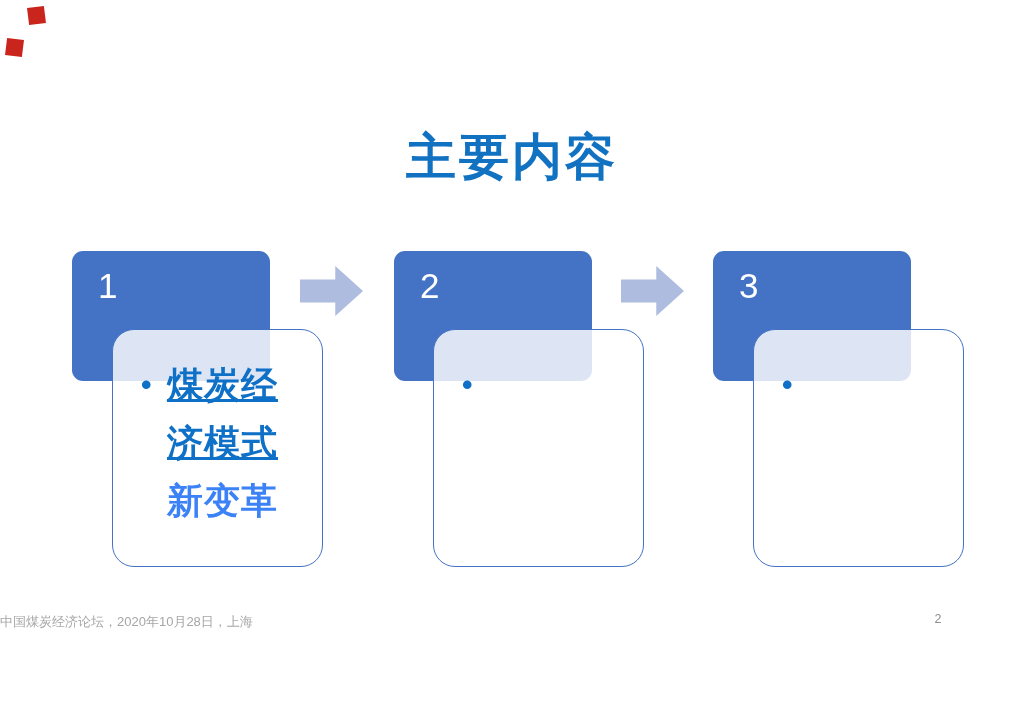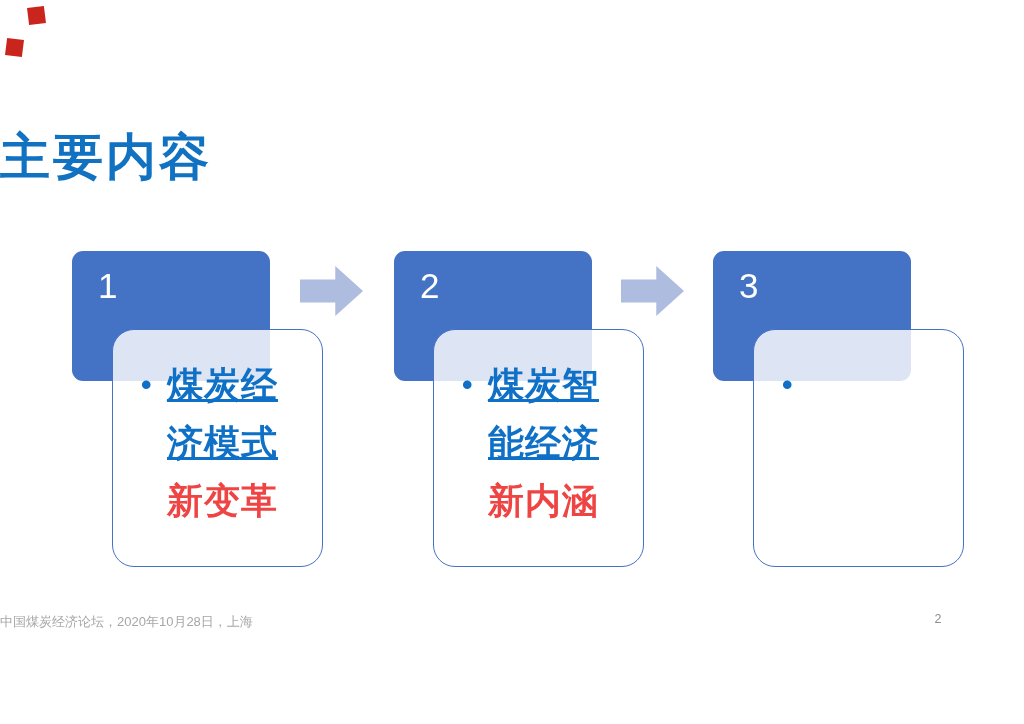--- a/index.html
+++ b/index.html
@@ -25,20 +25,21 @@
   }
   .logo-mark.m1 { left: 28px; top: 7px; transform: rotate(-7deg); }
   .logo-mark.m2 { left: 6px;  top: 39px; transform: rotate(7deg); }
 
   
   .title {
     position: absolute;
     left: 0;
     top: 124px;
     width: 100%;
+    text-align: center;
     font-size: 50px;
     font-weight: bold;
     letter-spacing: 3px;
     color: #1272c2;
   }
 
   
   .num-box {
     position: absolute;
     top: 251px;
@@ -90,21 +91,21 @@
   }
   .bullet-text {
     width: 114px;
     font-size: 36px;
     font-weight: bold;
     line-height: 58px;
     word-break: break-all;
     letter-spacing: 1px;
   }
   .seg-blue { color: #0e70c6; text-decoration: underline; }
-  .seg-red  { color: #ef4444; }
+  .seg-red  { color: #3b82f6; }
 
   
   .arrow {
     position: absolute;
     top: 266px;
     width: 63px;
     height: 50px;
     background: #aebce0;
     clip-path: polygon(0 27%, 56% 27%, 56% 0, 100% 50%, 56% 100%, 56% 73%, 0 73%);
   }
@@ -155,21 +156,20 @@
 
   <div class="arrow a1"></div>
 
   <div class="group g2">
     <div class="num-box">
       <span class="num">2</span>
     </div>
     <div class="card">
       <div class="bullet-item">
         <span class="bullet-glyph">•</span>
-        <span class="bullet-text"><span class="seg-blue">煤炭智能经济</span><span class="seg-red">新内涵</span></span>
       </div>
     </div>
   </div>
 
   <div class="arrow a2"></div>
 
   <div class="group g3">
     <div class="num-box">
       <span class="num">3</span>
     </div>

